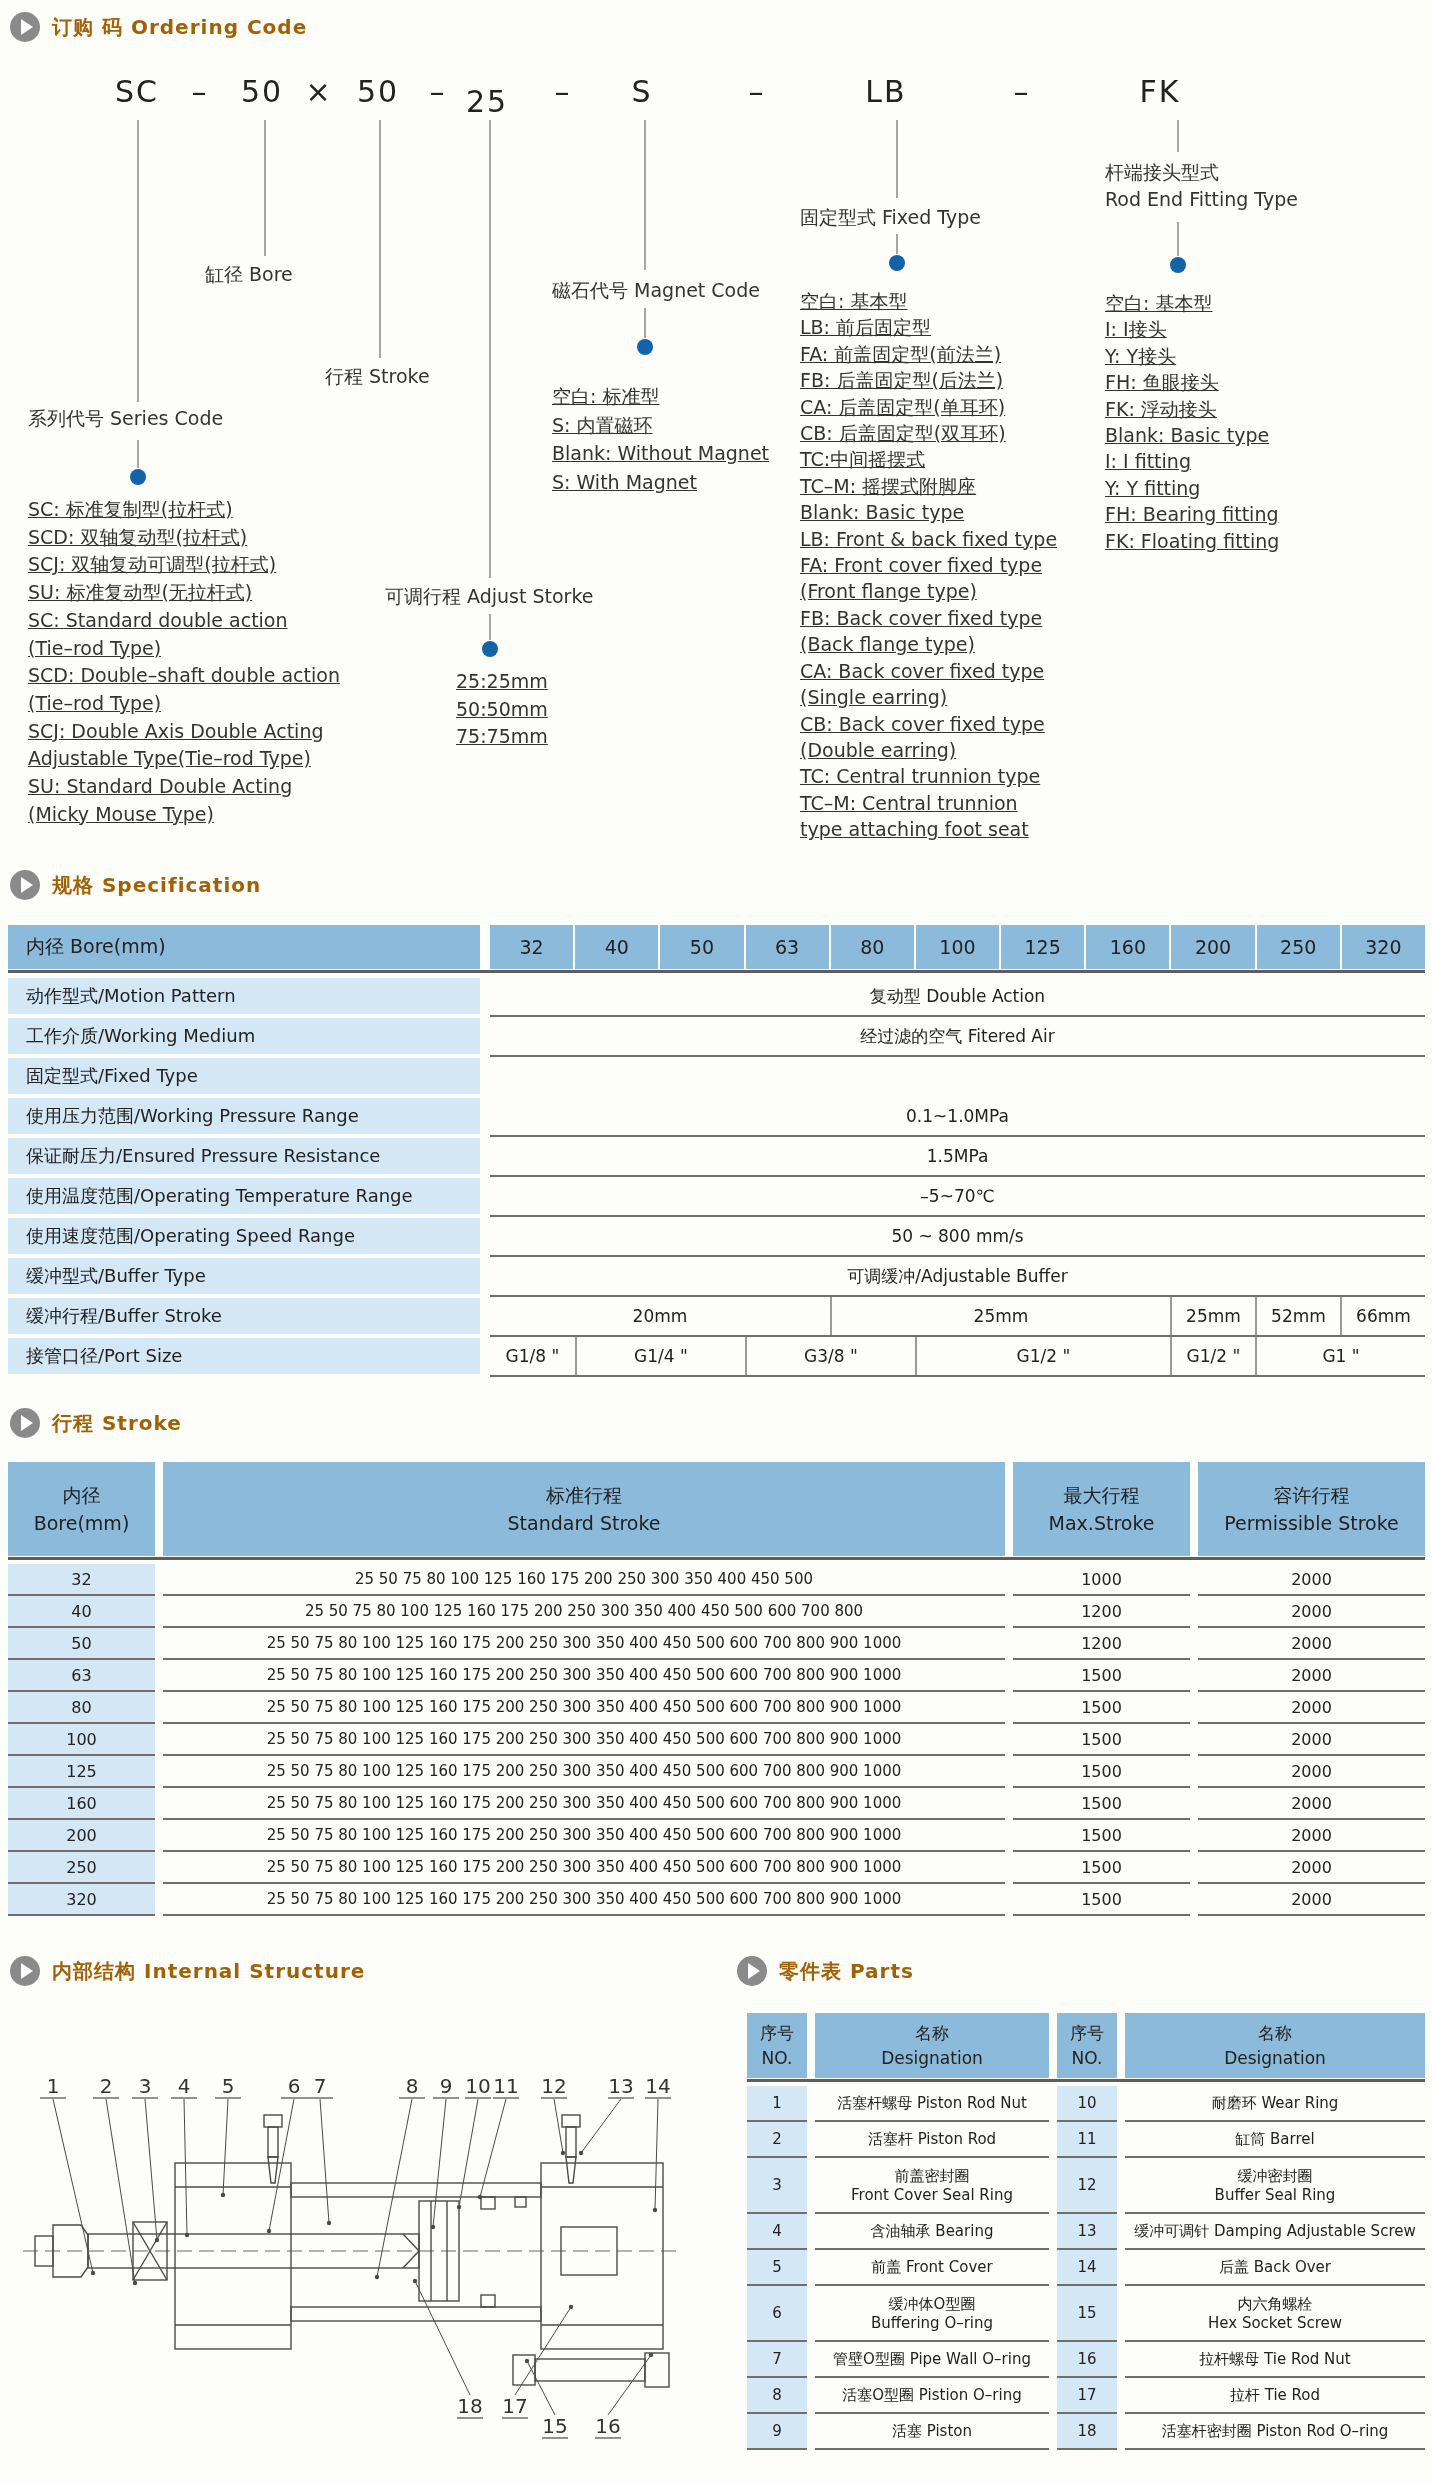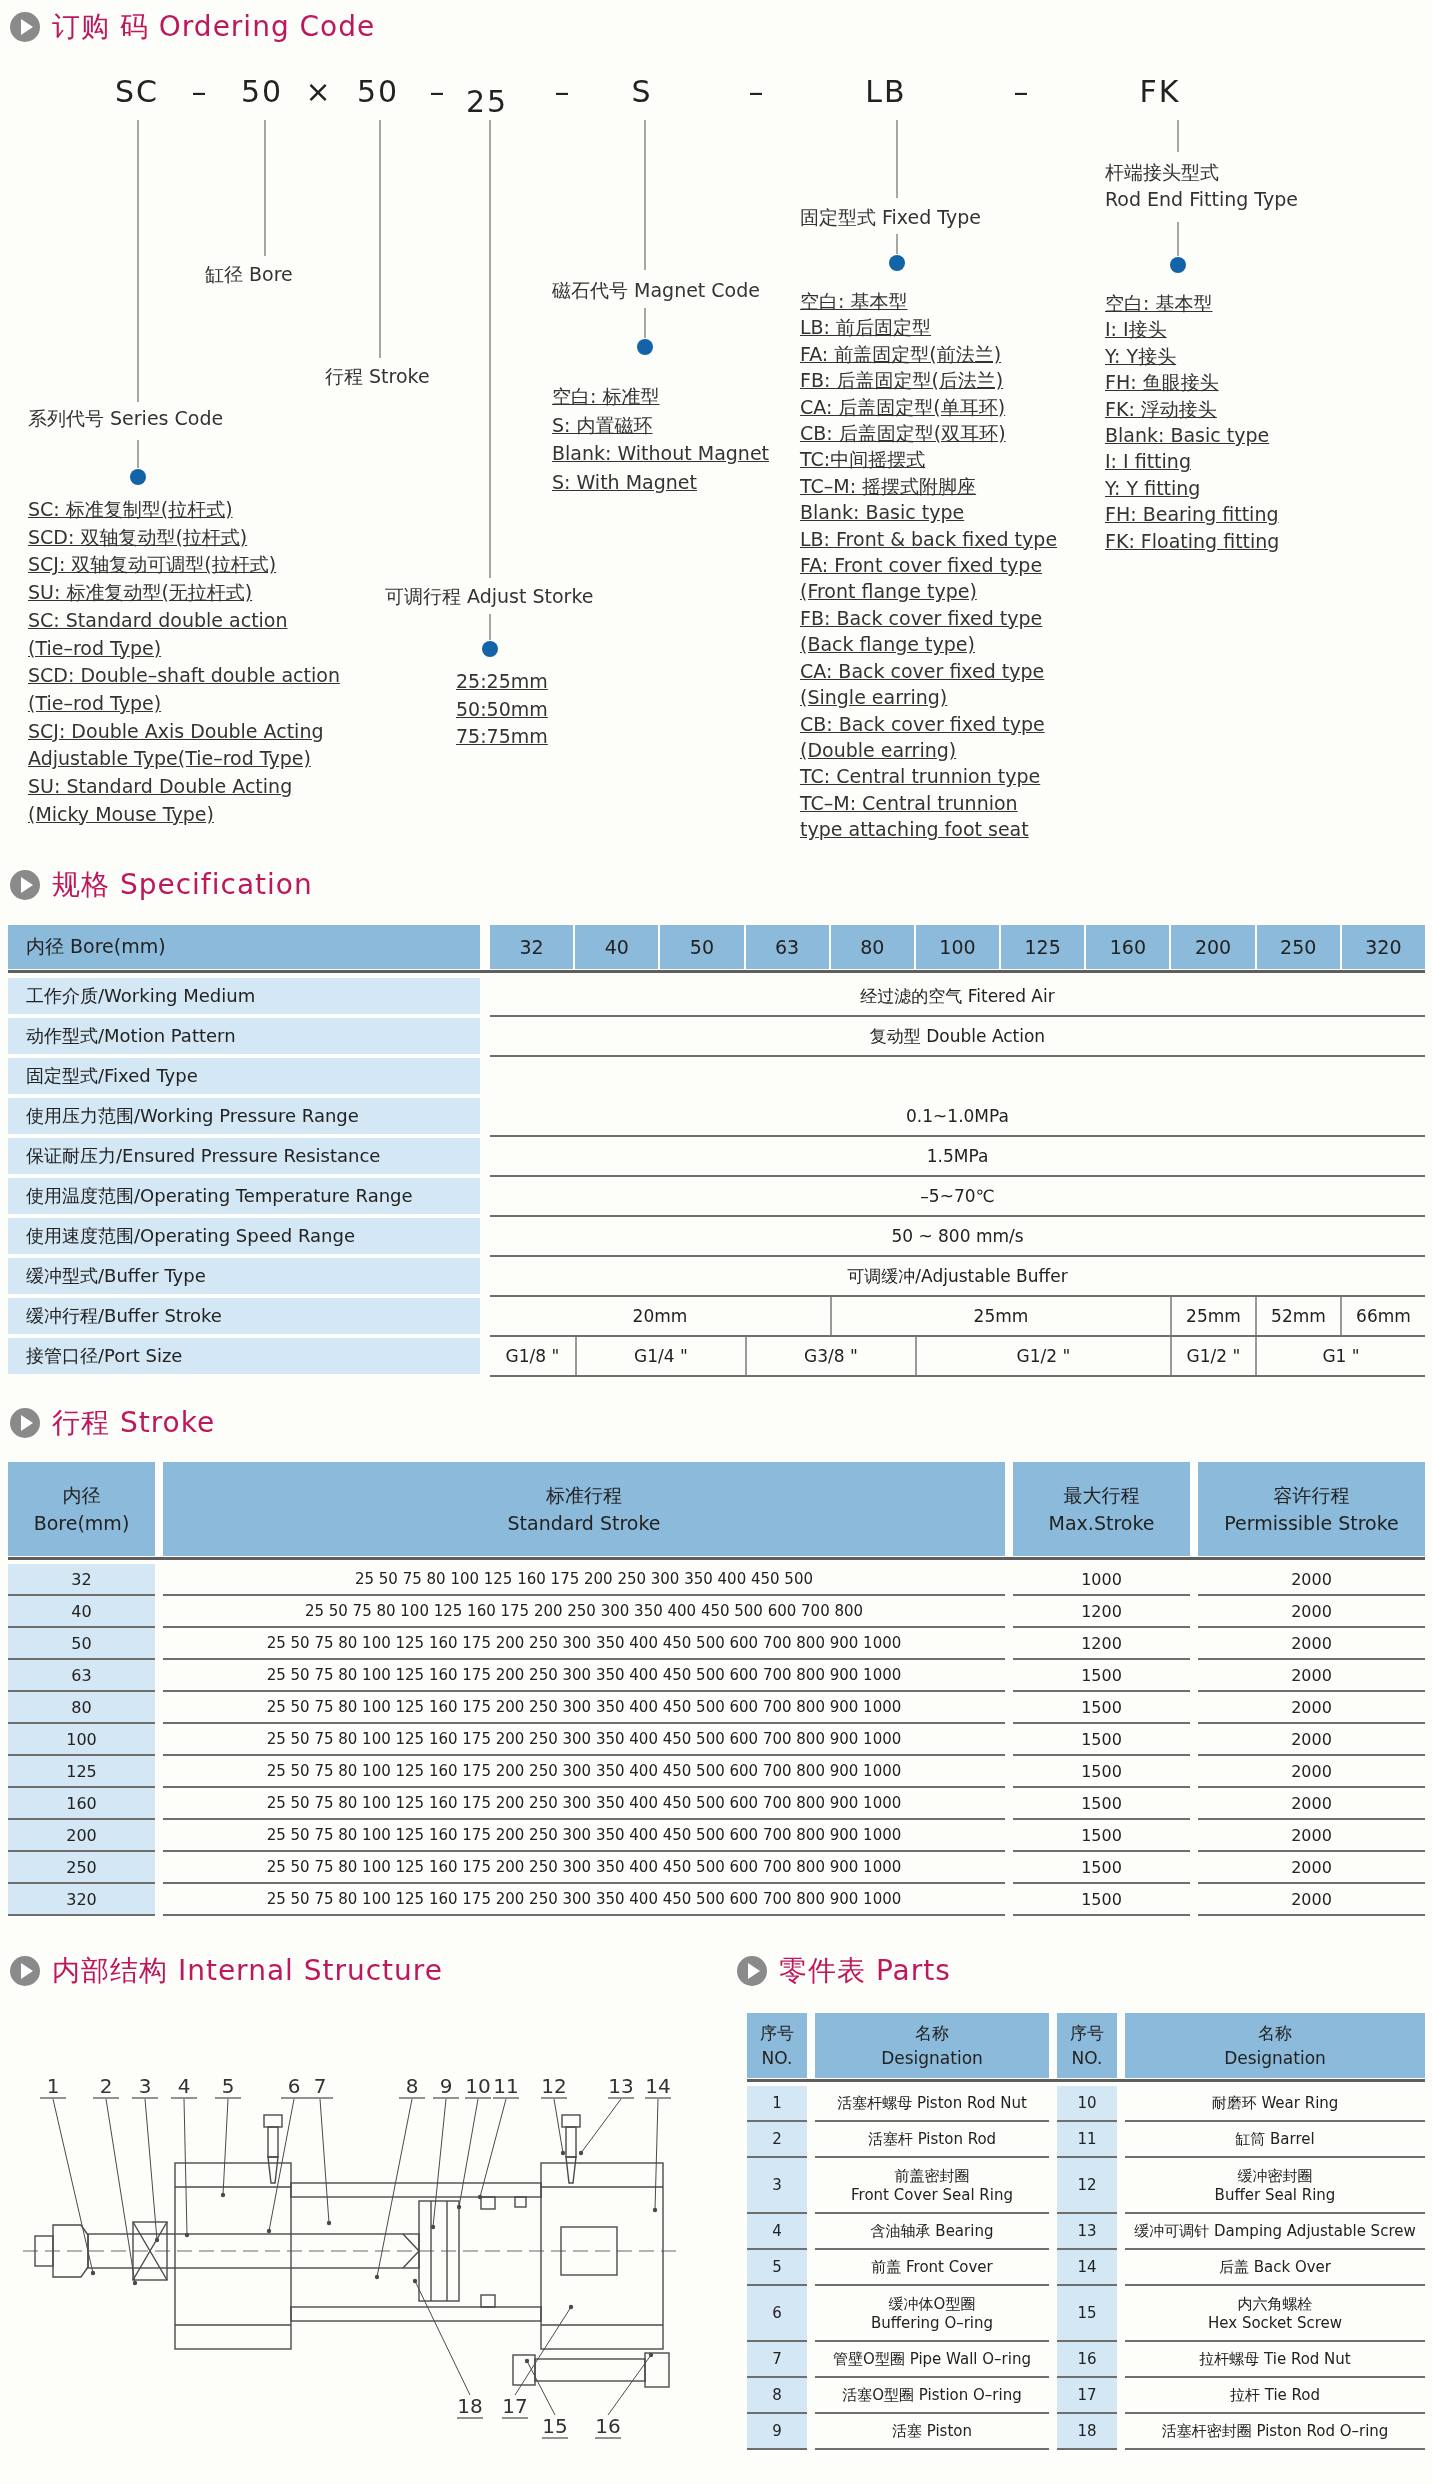--- a/index.html
+++ b/index.html
@@ -3,21 +3,21 @@
 <meta charset="utf-8">
 <style>
   html,body{margin:0;padding:0;background:#ffffff;}
   body{font-family:"DejaVu Sans","Liberation Sans",sans-serif;color:#333;}
   #page{position:relative;width:1432px;height:2484px;background:#fdfdfa;overflow:hidden;}
 
   
   .sec-title{position:absolute;display:flex;align-items:center;gap:12px;height:38px;}
   .sec-icon{width:30px;height:30px;border-radius:50%;background:#8a8a8a;position:relative;flex:0 0 30px;}
   .sec-icon:after{content:"";position:absolute;left:11px;top:7px;border-left:12px solid #fff;border-top:8px solid transparent;border-bottom:8px solid transparent;}
-  .sec-text{font-size:28px;font-weight:normal;color:#be185d;letter-spacing:1px;white-space:nowrap;}
+  .sec-text{font-size:20px;font-weight:bold;color:#a16207;letter-spacing:1px;white-space:nowrap;}
 
   
   .code-row{position:absolute;left:0;top:74px;width:1432px;height:40px;}
   .code-token{position:absolute;transform:translateX(-50%);font-size:30px;color:#222;letter-spacing:2px;white-space:nowrap;}
   .ord-label{position:absolute;font-size:19px;color:#333;white-space:nowrap;}
   .ord-list{position:absolute;font-size:19px;color:#333;}
   .ord-item{white-space:nowrap;text-decoration:underline;}
   svg.lines{position:absolute;left:0;top:0;}
 
   
@@ -206,29 +206,29 @@
           <div class="hcell">125</div>
           <div class="hcell">160</div>
           <div class="hcell">200</div>
           <div class="hcell">250</div>
           <div class="hcell">320</div>
         </div>
     </div>
     <div style="height:3px;background:#5e5e5e;margin-top:1px;"></div>
     <div id="spec-rows">
         <div class="spec-row">
+          <div class="spec-label">动作型式/Motion Pattern</div>
+          <div class="spec-vals">
+            <div class="spec-cell" style="grid-column: span 11;">复动型 Double Action</div>
+          </div>
+        </div>
+        <div class="spec-row">
           <div class="spec-label">工作介质/Working Medium</div>
           <div class="spec-vals">
             <div class="spec-cell" style="grid-column: span 11;">经过滤的空气 Fitered Air</div>
-          </div>
-        </div>
-        <div class="spec-row">
-          <div class="spec-label">动作型式/Motion Pattern</div>
-          <div class="spec-vals">
-            <div class="spec-cell" style="grid-column: span 11;">复动型 Double Action</div>
           </div>
         </div>
         <div class="spec-row">
           <div class="spec-label">固定型式/Fixed Type</div>
         </div>
         <div class="spec-row">
           <div class="spec-label">使用压力范围/Working Pressure Range</div>
           <div class="spec-vals">
             <div class="spec-cell" style="grid-column: span 11;">0.1~1.0MPa</div>
           </div>

